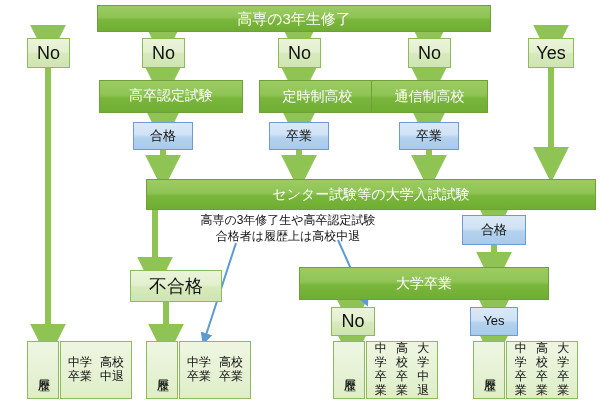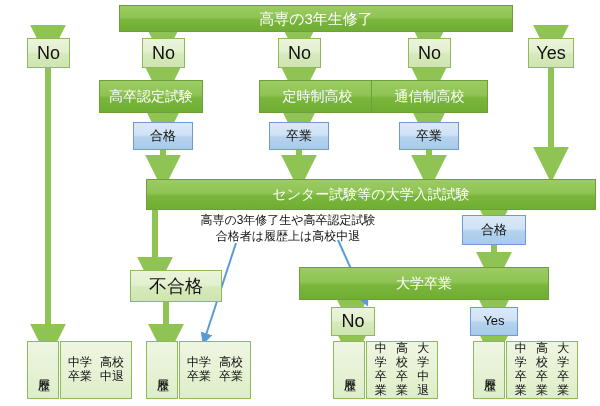--- a/index.html
+++ b/index.html
@@ -138,41 +138,41 @@
 
       <path d="M166,302 L166,337" marker-end="url(#gArrow)"></path>
     </g>
 
     <g stroke="#5b9bd5" fill="none" stroke-width="2">
       <path d="M236,243 L205,338" marker-end="url(#bArrow)"></path>
       <path d="M338,240 L365,300" marker-end="url(#bArrow)"></path>
     </g>
   </svg>
 
-  <div class="node green green-title" style="left:119px; top:5px; width:394px; height:27px;text-align:right;">
+  <div class="node green green-title" style="left:97px; top:5px; width:394px; height:27px;text-align:right;">
     <span>高専の3年生修了</span>
   </div>
 
   <div class="node lightgreen" style="left:27px; top:38px; width:43px; height:30px;">
     <span>No</span>
   </div>
   <div class="node lightgreen" style="left:142px; top:38px; width:43px; height:30px;">
     <span>No</span>
   </div>
   <div class="node lightgreen" style="left:278px; top:38px; width:43px; height:30px;">
     <span>No</span>
   </div>
   <div class="node lightgreen" style="left:408px; top:38px; width:43px; height:30px;">
     <span>No</span>
   </div>
   <div class="node lightgreen" style="left:528px; top:38px; width:46px; height:30px;">
     <span>Yes</span>
   </div>
 
-  <div class="node green" style="left:99px; top:80px; width:104px; height:33px; font-size:14px;">
+  <div class="node green" style="left:99px; top:80px; width:144px; height:33px; font-size:14px;font-family:Liberation Mono, monospace;">
     <span>高卒認定試験</span>
   </div>
   <div class="node green" style="left:259px; top:80px; width:117px; height:33px; font-size:14px;">
     <span>定時制高校</span>
   </div>
   <div class="node green" style="left:371px; top:80px; width:117px; height:33px; font-size:14px;">
     <span>通信制高校</span>
   </div>
 
   <div class="node blue" style="left:133px; top:122px; width:60px; height:28px;">

